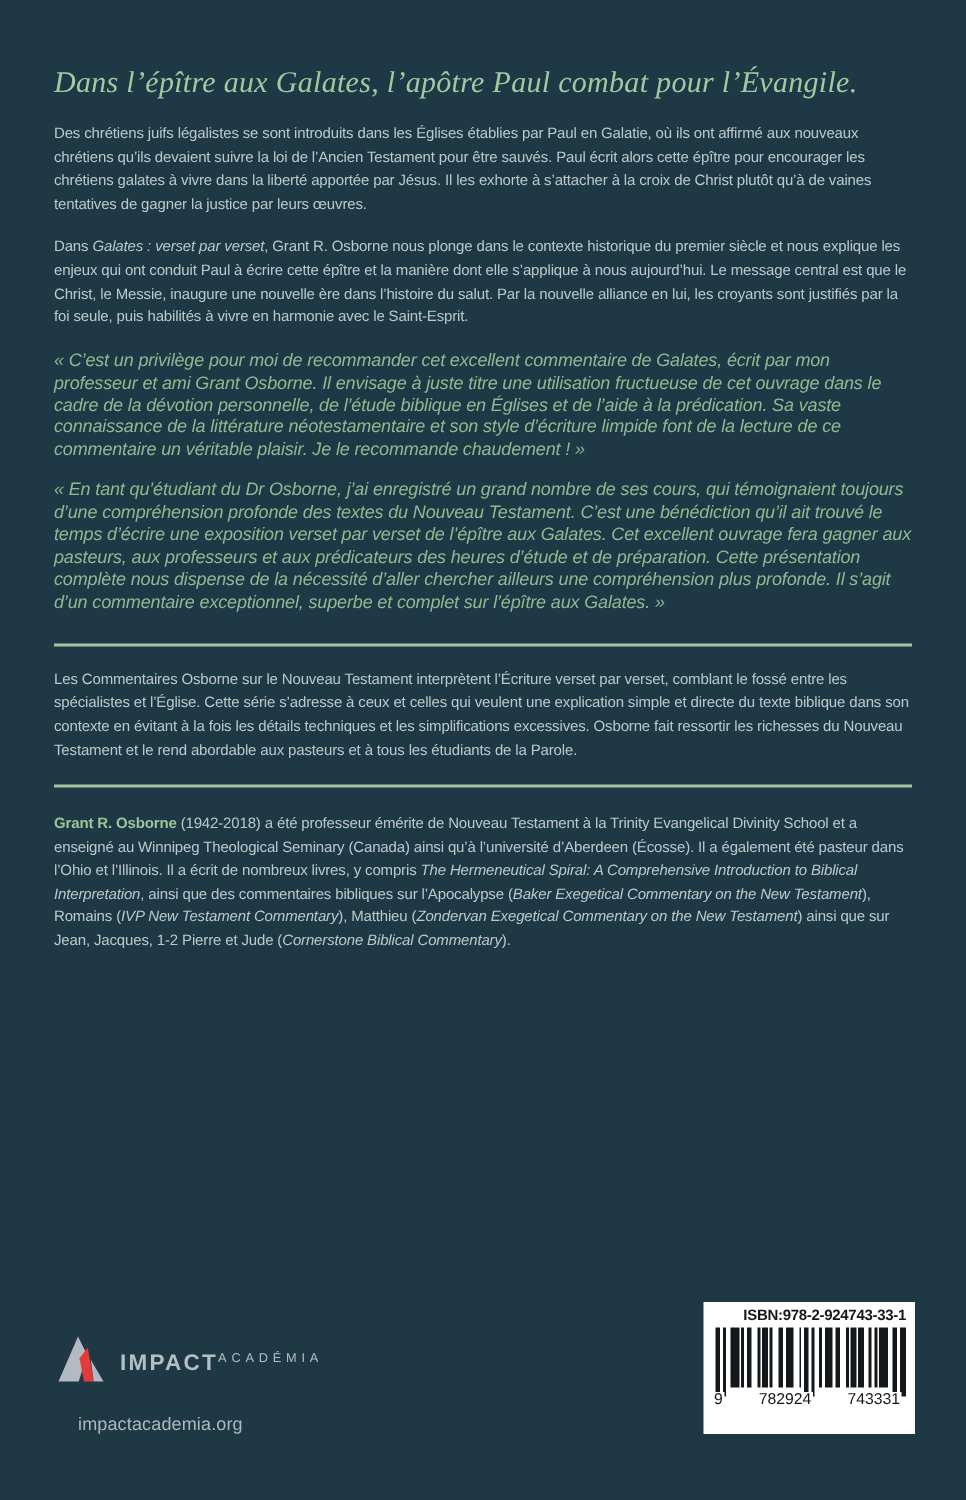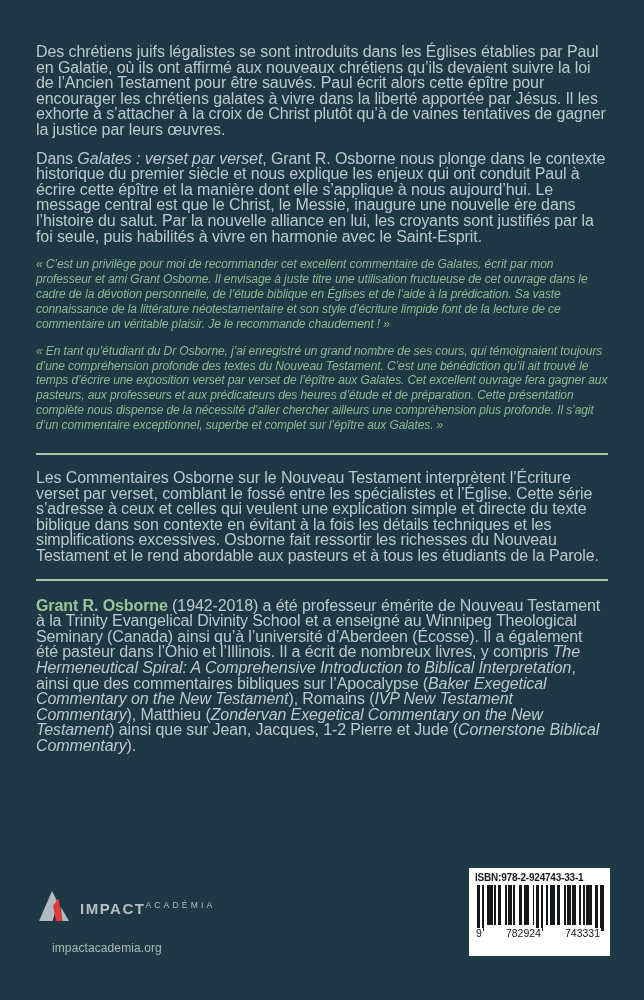--- a/index.html
+++ b/index.html
@@ -17,21 +17,21 @@
     font-style:italic;
     font-weight:500;
     color:#a4c8a1;
     font-size:20px;
     letter-spacing:.2px;
     margin:0 0 15px;
     white-space:nowrap;
   }
   .body{
     color:#bcc8ce;
-    font-size:16px;
+    font-size:10px;
     line-height:15.6px;
     letter-spacing:-.1px;
     margin:0 0 13px;
   }
   .quote{
     color:#8fb992;
     font-style:italic;
     font-size:12px;
     line-height:14.9px;
     letter-spacing:-.1px;
@@ -74,37 +74,38 @@
   .barcode{
     margin-left:auto;margin-top:6px;
     background:#ffffff;
     width:141px;height:88px;
     box-sizing:border-box;
     padding:4px 6px 4px;
     display:flex;flex-direction:column;
   }
   .isbn{
     font-size:10px;font-weight:bold;color:#15181a;
-    text-align:left;letter-spacing:-.2px;white-space:nowrap;
+    text-align:right;letter-spacing:-.2px;white-space:nowrap;
   }
   .bars{height:46px;display:flex;align-items:flex-start;margin-top:2px;padding-left:2px;}
   .bars div{background:#15181a;height:40px;}
   .bars div.tall{height:46px;}
   .digits{
     display:flex;justify-content:space-between;
     font-size:10.5px;color:#15181a;
     padding:0 3px 0 0;margin-top:-3px;
   }
   .digits span{background:#fff;padding:0 1px;line-height:11px;}
 </style>
 </head>
 <body>
 
 <div class="page">
   <main class="content">
+    <h1 class="headline">Dans l’épître aux Galates, l’apôtre Paul combat pour l’Évangile.</h1>
 
     <p class="body"><span>Des chrétiens juifs légalistes se sont introduits dans les Églises établies par Paul en Galatie, où ils ont affirmé aux nouveaux chrétiens qu’ils devaient suivre la loi de l’Ancien Testament pour être sauvés. Paul écrit alors cette épître pour encourager les chrétiens galates à vivre dans la liberté apportée par Jésus. Il les exhorte à s’attacher à la croix de Christ plutôt qu’à de vaines tentatives de gagner la justice par leurs œuvres.</span></p>
     <p class="body"><span>Dans </span><span class="i">Galates : verset par verset</span><span>, Grant R. Osborne nous plonge dans le contexte historique du premier siècle et nous explique les enjeux qui ont conduit Paul à écrire cette épître et la manière dont elle s’applique à nous aujourd’hui. Le message central est que le Christ, le Messie, inaugure une nouvelle ère dans l’histoire du salut. Par la nouvelle alliance en lui, les croyants sont justifiés par la foi seule, puis habilités à vivre en harmonie avec le Saint-Esprit.</span></p>
 
     <p class="quote">« C’est un privilège pour moi de recommander cet excellent commentaire de Galates, écrit par mon professeur et ami Grant Osborne. Il envisage à juste titre une utilisation fructueuse de cet ouvrage dans le cadre de la dévotion personnelle, de l’étude biblique en Églises et de l’aide à la prédication. Sa vaste connaissance de la littérature néotestamentaire et son style d’écriture limpide font de la lecture de ce commentaire un véritable plaisir. Je le recommande chaudement ! »</p>
 
     <p class="quote">« En tant qu’étudiant du Dr Osborne, j’ai enregistré un grand nombre de ses cours, qui témoignaient toujours d’une compréhension profonde des textes du Nouveau Testament. C’est une bénédiction qu’il ait trouvé le temps d’écrire une exposition verset par verset de l’épître aux Galates. Cet excellent ouvrage fera gagner aux pasteurs, aux professeurs et aux prédicateurs des heures d’étude et de préparation. Cette présentation complète nous dispense de la nécessité d’aller chercher ailleurs une compréhension plus profonde. Il s’agit d’un commentaire exceptionnel, superbe et complet sur l’épître aux Galates. »</p>
 
     <hr class="divider">
     <p class="body">Les Commentaires Osborne sur le Nouveau Testament interprètent l’Écriture verset par verset, comblant le fossé entre les spécialistes et l’Église. Cette série s’adresse à ceux et celles qui veulent une explication simple et directe du texte biblique dans son contexte en évitant à la fois les détails techniques et les simplifications excessives. Osborne fait ressortir les richesses du Nouveau Testament et le rend abordable aux pasteurs et à tous les étudiants de la Parole.</p>

